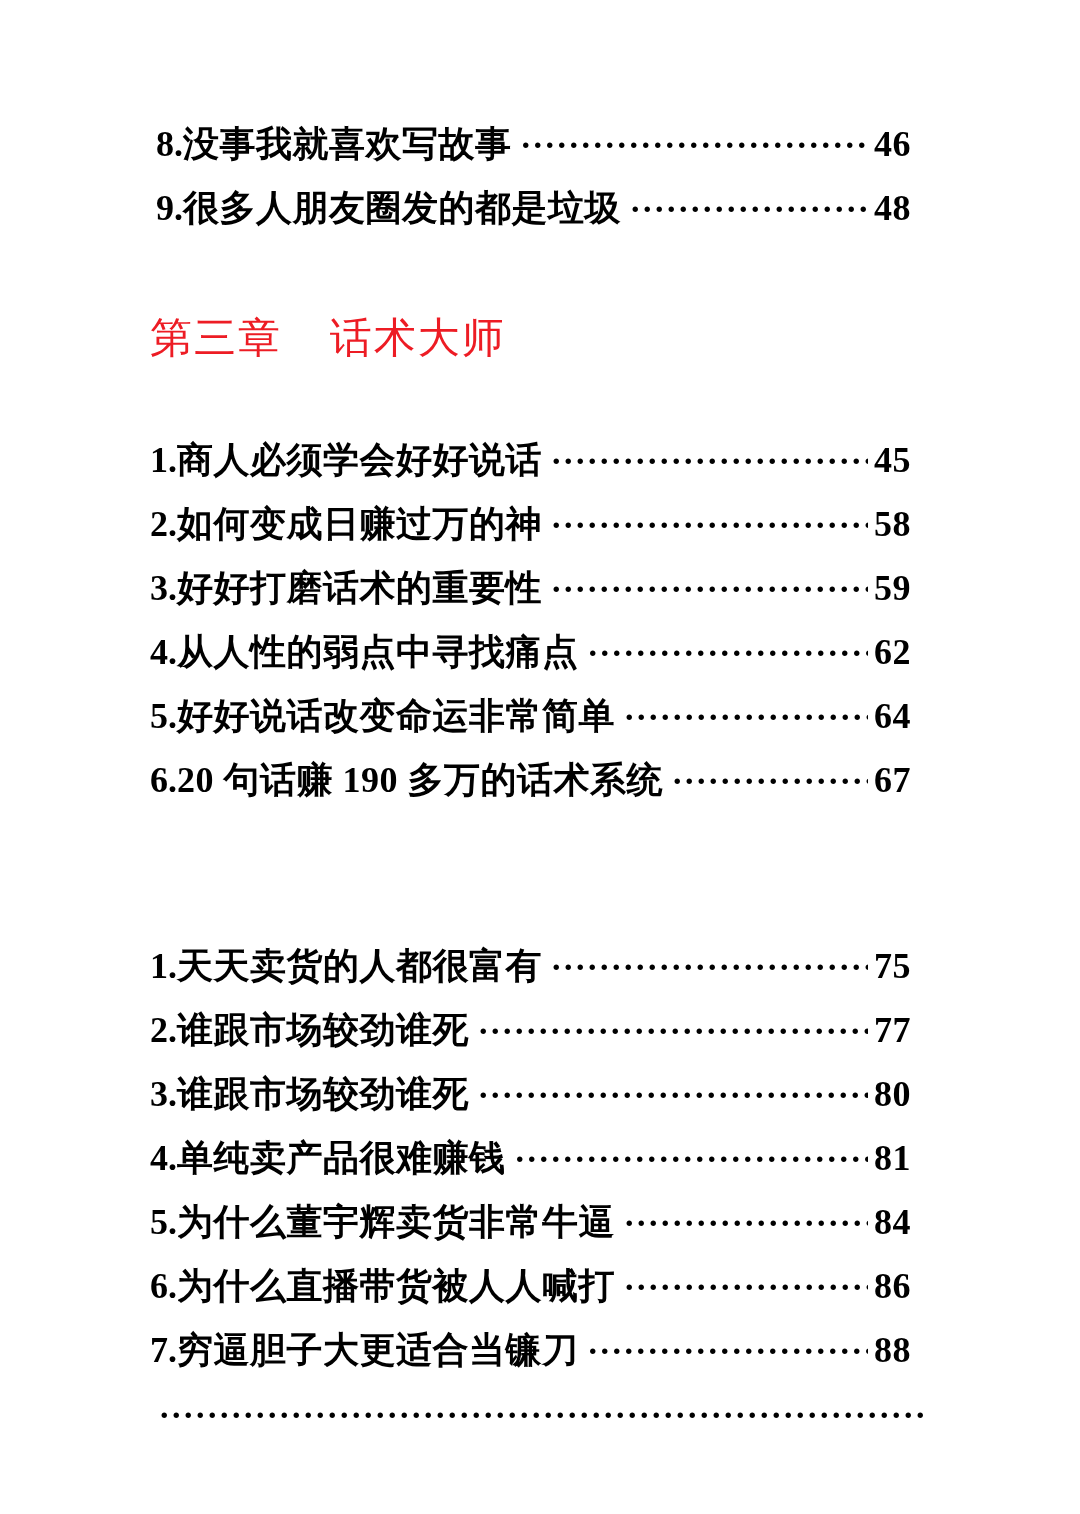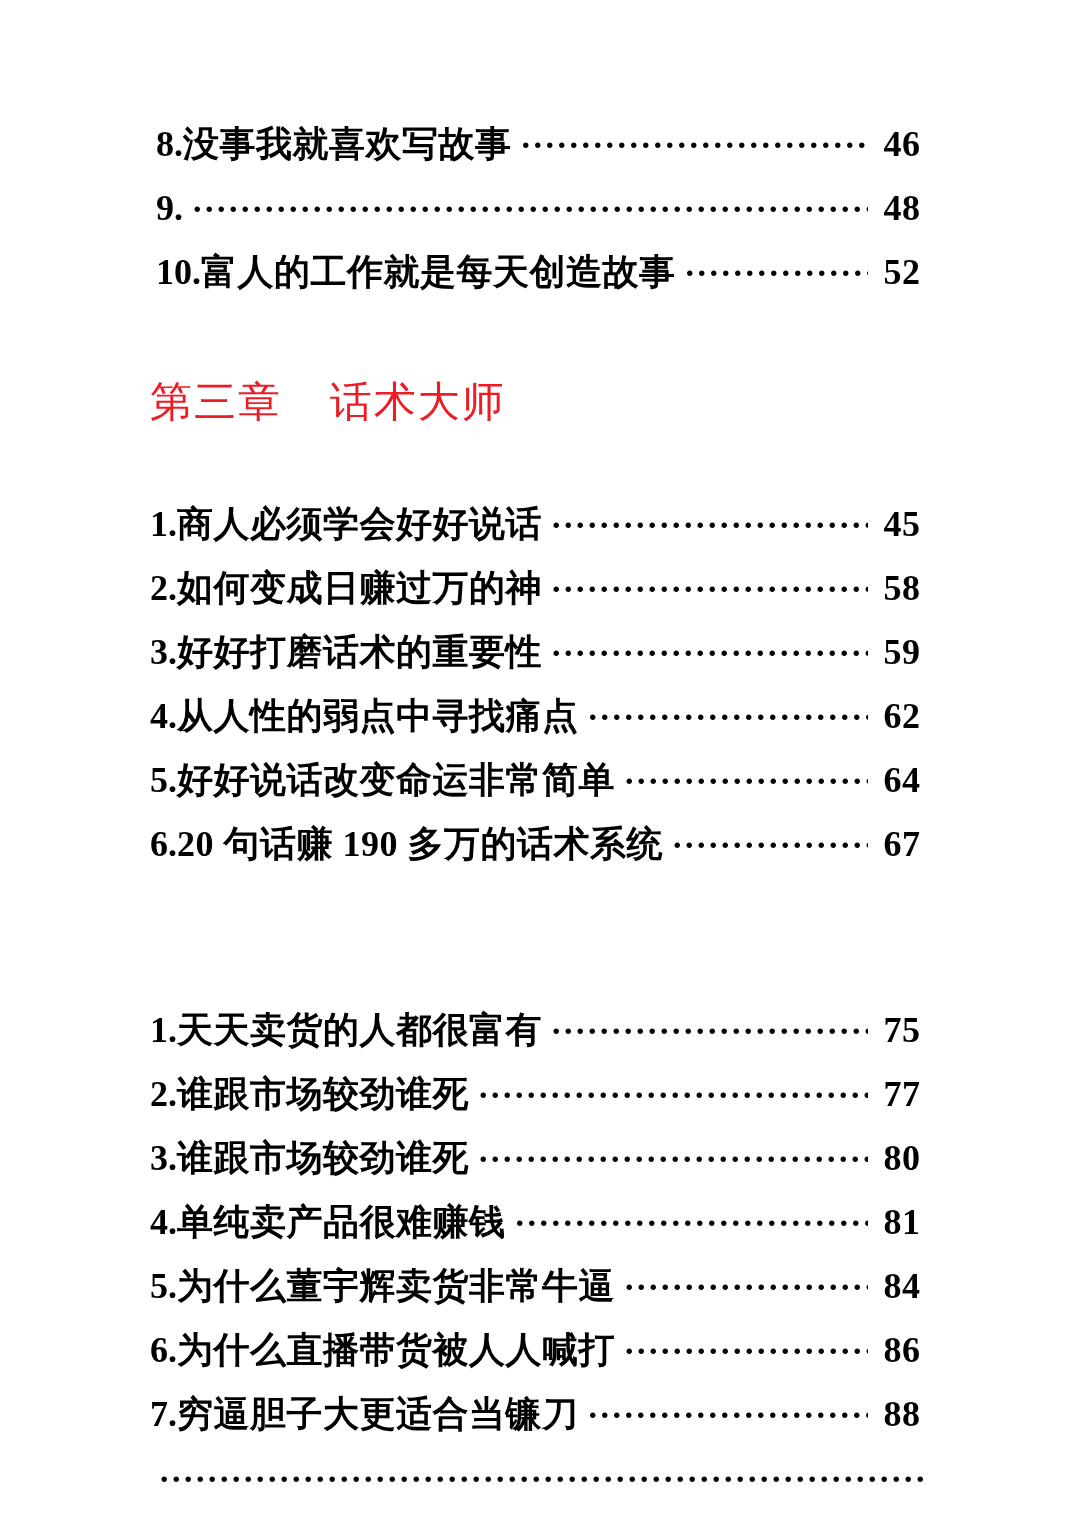--- a/index.html
+++ b/index.html
@@ -59,21 +59,21 @@
     position: absolute;
     left: 0;
     bottom: 0.06em;
     font-size: 34px;
     letter-spacing: 3.5px;
     color: #000;
     white-space: nowrap;
   }
   .toc-entry .page-no {
     flex: 0 0 auto;
-    text-align: center;
+    text-align: left;
     min-width: 56px;
     font-size: 36px;
     letter-spacing: 0.5px;
   }
 
   
   .block-top .toc-entry .num { padding-left: 6px; }
 
   
   .chapter {
@@ -101,28 +101,23 @@
   <div class="section block-top">
     <ul class="toc-list">
       <li class="toc-entry">
         <span class="num">8.</span>
         <span class="title">没事我就喜欢写故事</span>
         <span class="leader"></span>
         <span class="page-no">46</span>
       </li>
       <li class="toc-entry">
         <span class="num">9.</span>
+        <span class="title">很多人朋友圈发的都是垃圾</span>
         <span class="leader"></span>
         <span class="page-no">48</span>
-      </li>
-      <li class="toc-entry">
-        <span class="num">10.</span>
-        <span class="title">富人的工作就是每天创造故事</span>
-        <span class="leader"></span>
-        <span class="page-no">52</span>
       </li>
     </ul>
   </div>
 
   <div class="gap-after-top"></div>
 
   <div class="chapter">
     <span>第三章</span>
     <span class="ch-name">话术大师</span>
   </div>

